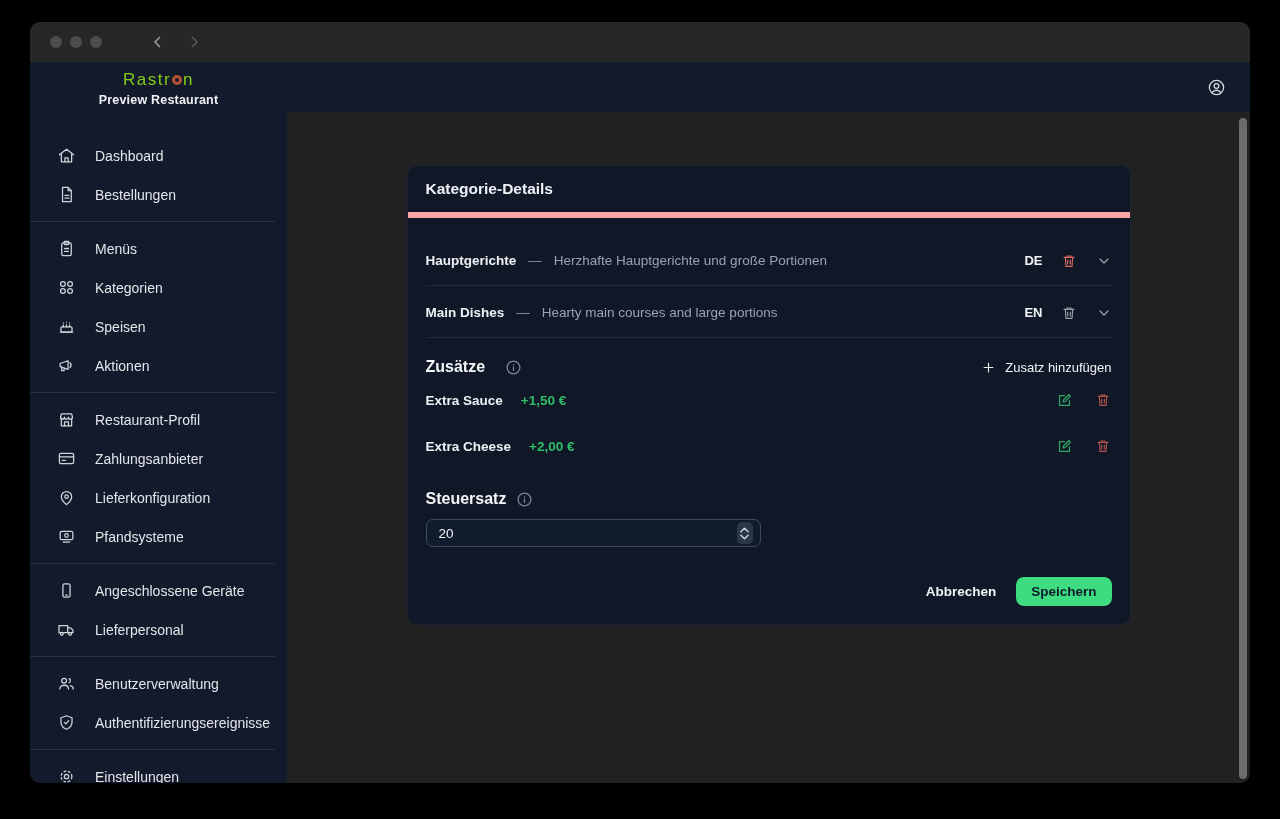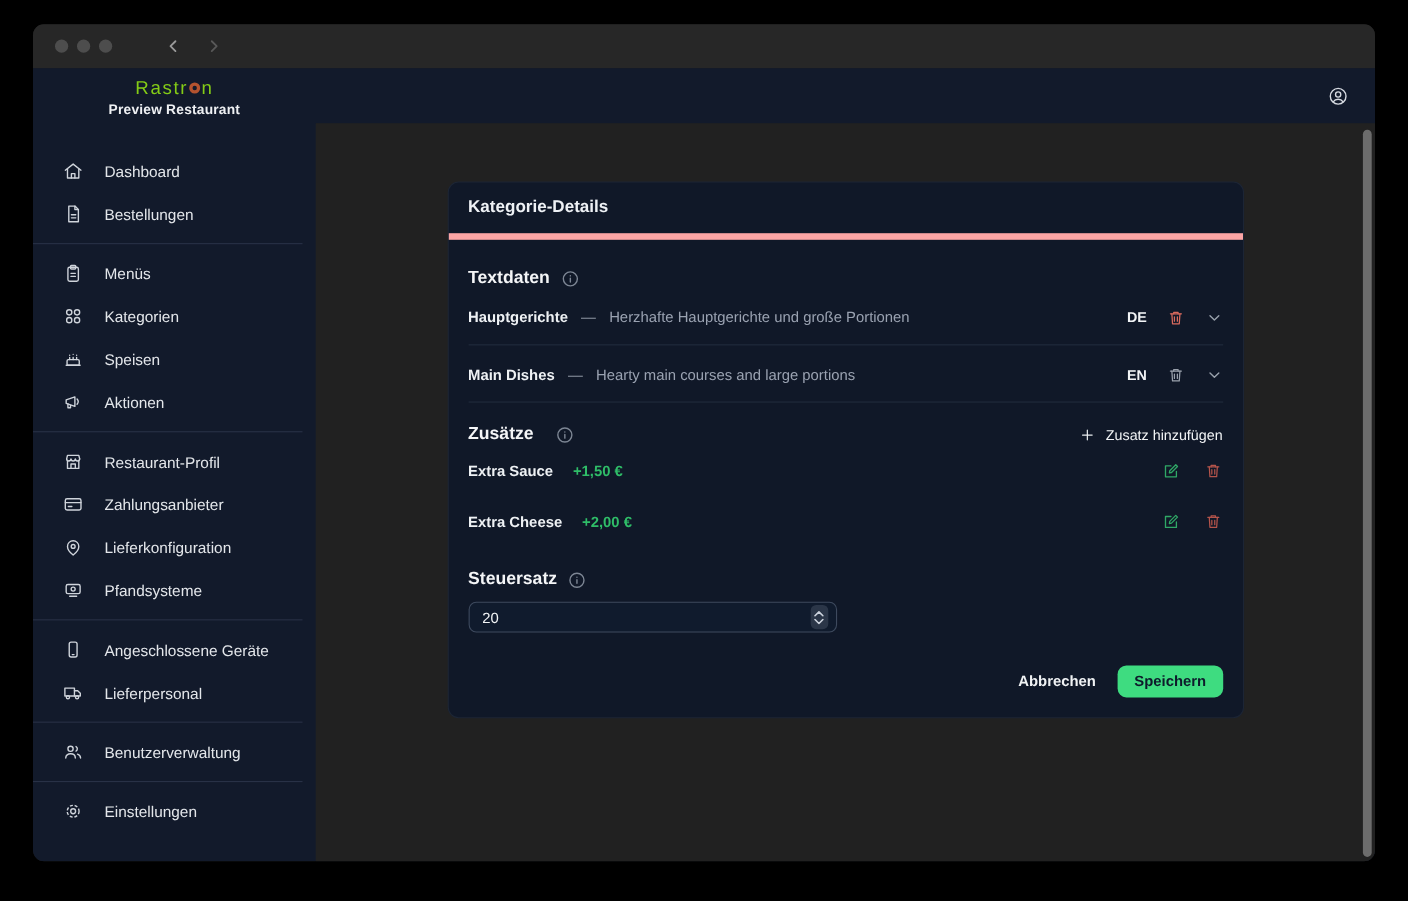--- a/index.html
+++ b/index.html
@@ -293,47 +293,47 @@
           <span class="ico">
               <svg width="19" height="19" viewBox="0 0 24 24" fill="none" stroke="currentColor" stroke-width="1.6" stroke-linecap="round" stroke-linejoin="round">
                 <circle cx="9" cy="8.5" r="3"></circle>
                 <path d="M3.5 19c0-3 2.5-4.8 5.5-4.8s5.5 1.8 5.5 4.8"></path>
                 <path d="M15.3 5.9a3 3 0 0 1 0 5.2"></path>
                 <path d="M17 14.6c2.1.7 3.5 2.3 3.5 4.4"></path>
               </svg>
             </span>
           <span>Benutzerverwaltung</span>
         </div>
+        <div class="side-item">
+          <span class="ico">
+              <svg width="19" height="19" viewBox="0 0 24 24" fill="none" stroke="currentColor" stroke-width="1.6" stroke-linecap="round" stroke-linejoin="round">
+                <path d="M12 3.5 5 6v5.2c0 4.4 3 7.9 7 9.3 4-1.4 7-4.9 7-9.3V6l-7-2.5z"></path>
+                <path d="m9.2 11.8 2 2 3.6-4.2"></path>
+              </svg>
+            </span>
+          <span>Authentifizierungsereignisse</span>
+        </div>
         <div class="side-div"></div>
         <div class="side-item">
           <span class="ico">
               <svg width="19" height="19" viewBox="0 0 24 24" fill="none" stroke="currentColor" stroke-width="1.6">
                 <circle cx="12" cy="12" r="2.8"></circle>
                 <circle cx="12" cy="12" r="6.8" stroke-dasharray="3.4 2.1"></circle>
               </svg>
             </span>
           <span>Einstellungen</span>
         </div>
       </nav>
 
       <main class="main">
 
         <section class="card">
           <div class="card-header">Kategorie-Details</div>
           <div class="card-body">
 
-            <div class="sec-head">
-              <span class="sec-title">Textdaten</span>
-              <span class="info-ico">
-                <svg width="17" height="17" viewBox="0 0 24 24" fill="none" stroke="currentColor" stroke-width="1.8" stroke-linecap="round">
-                    <circle cx="12" cy="12" r="9"></circle>
-                    <path d="M12 8v.2M12 11.3V16"></path>
-                  </svg>
-              </span>
-            </div>
 
             <div class="trow">
               <span class="tname">Hauptgerichte</span>
               <span class="tdash">—</span>
               <span class="tdesc">Herzhafte Hauptgerichte und große Portionen</span>
               <span class="tright">
                 <span class="lang">DE</span>
                 <span class="icon-btn trash-red">
                   <svg width="16" height="16" viewBox="0 0 24 24" fill="none" stroke="currentColor" stroke-width="1.7" stroke-linecap="round" stroke-linejoin="round">
                       <path d="M4.5 6.5h15"></path>

